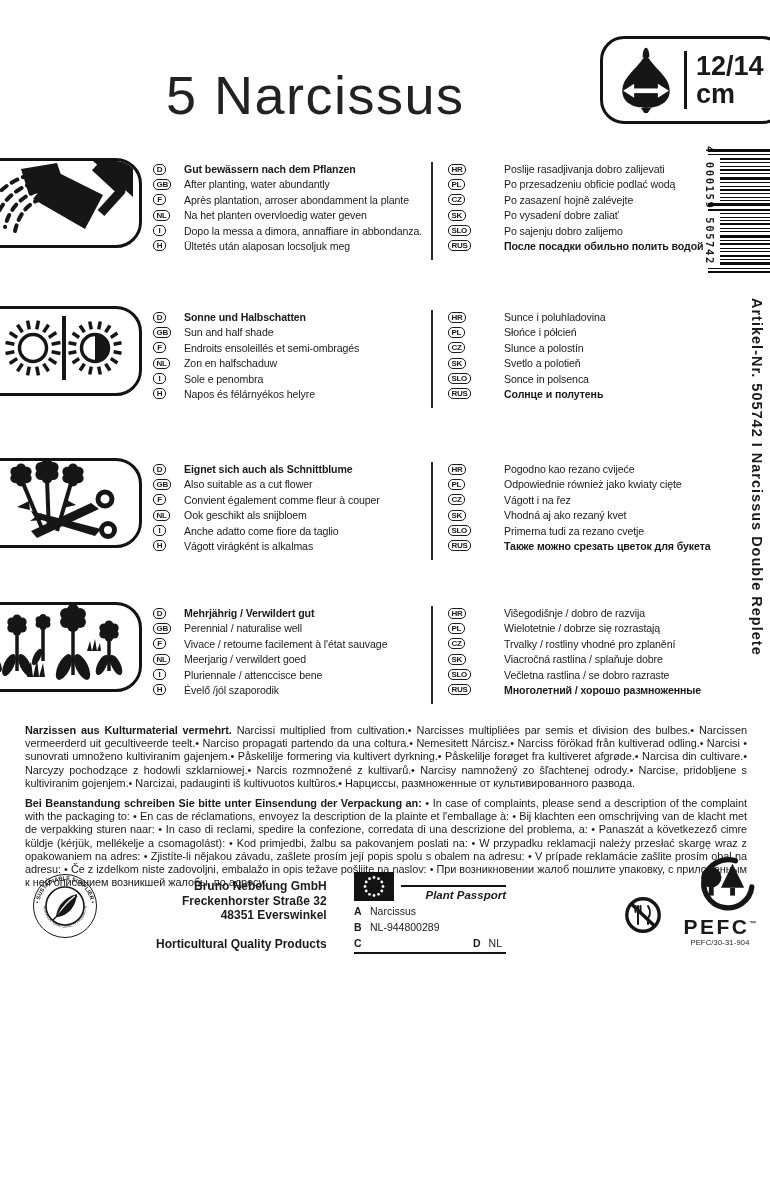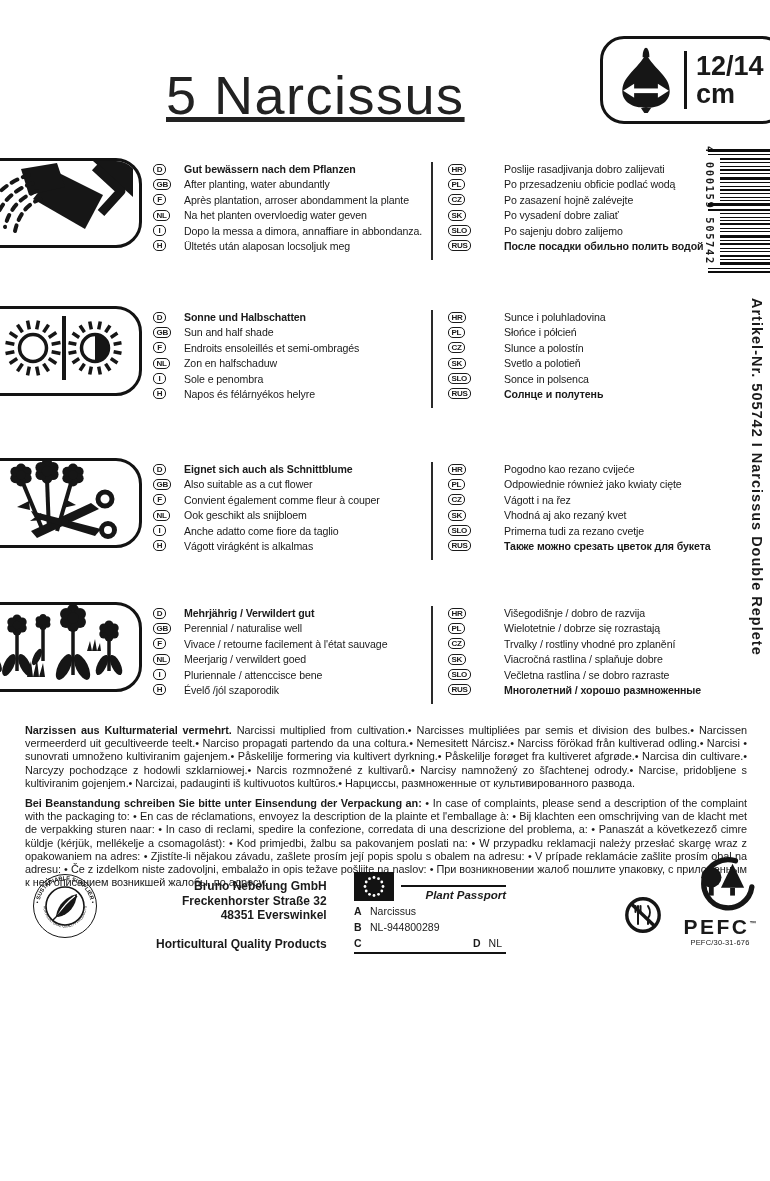--- a/index.html
+++ b/index.html
@@ -2,21 +2,21 @@
 <html><head>
 <meta charset="utf-8">
 <style>
   html,body{margin:0;padding:0;background:#fff;}
   .canvas{position:relative;width:770px;height:1181px;background:#ffffff;overflow:hidden;
           font-family:"Liberation Sans",sans-serif;color:#1a1a1a;}
   svg{fill:#161616;}
 
   
   .title{position:absolute;left:166px;top:64px;font-size:54px;font-weight:300;
-         letter-spacing:1.5px;color:#222;text-decoration:underline;}
+         letter-spacing:1.5px;color:#222;}
 
   
   .size-box{position:absolute;top:36px;right:-16px;width:180px;height:82px;
             border:3px solid #131313;border-radius:24px;display:flex;align-items:center;
             background:#fff;}
   .size-bulb{margin-left:14px;flex:none;}
   .size-divider{width:3px;height:58px;background:#131313;margin:0 9px 0 9px;flex:none;}
   .size-text{font-weight:700;font-size:27px;line-height:1.05;text-align:left;width:72px;}
 
   
@@ -716,16 +716,16 @@
 
   <div class="pefc">
     <svg width="78" height="56" viewBox="0 0 80 58">
       <path d="M56 5 A25 25 0 1 0 73 32" fill="none" stroke="#161616" stroke-width="5.5" stroke-linecap="round"></path>
       <circle cx="31" cy="22" r="10.5"></circle>
       <rect x="28.5" y="29" width="5" height="12"></rect>
       <polygon points="53,8 65,33 41,33"></polygon>
       <rect x="50.5" y="33" width="5" height="8"></rect>
     </svg>
     <div class="pefc-name"><span>PEFC</span><span class="pefc-tm">™</span></div>
-    <div class="pefc-cert">PEFC/30-31-676</div>
+    <div class="pefc-cert">PEFC/30-31-904</div>
   </div>
 
 </div>
 
 </body></html>

